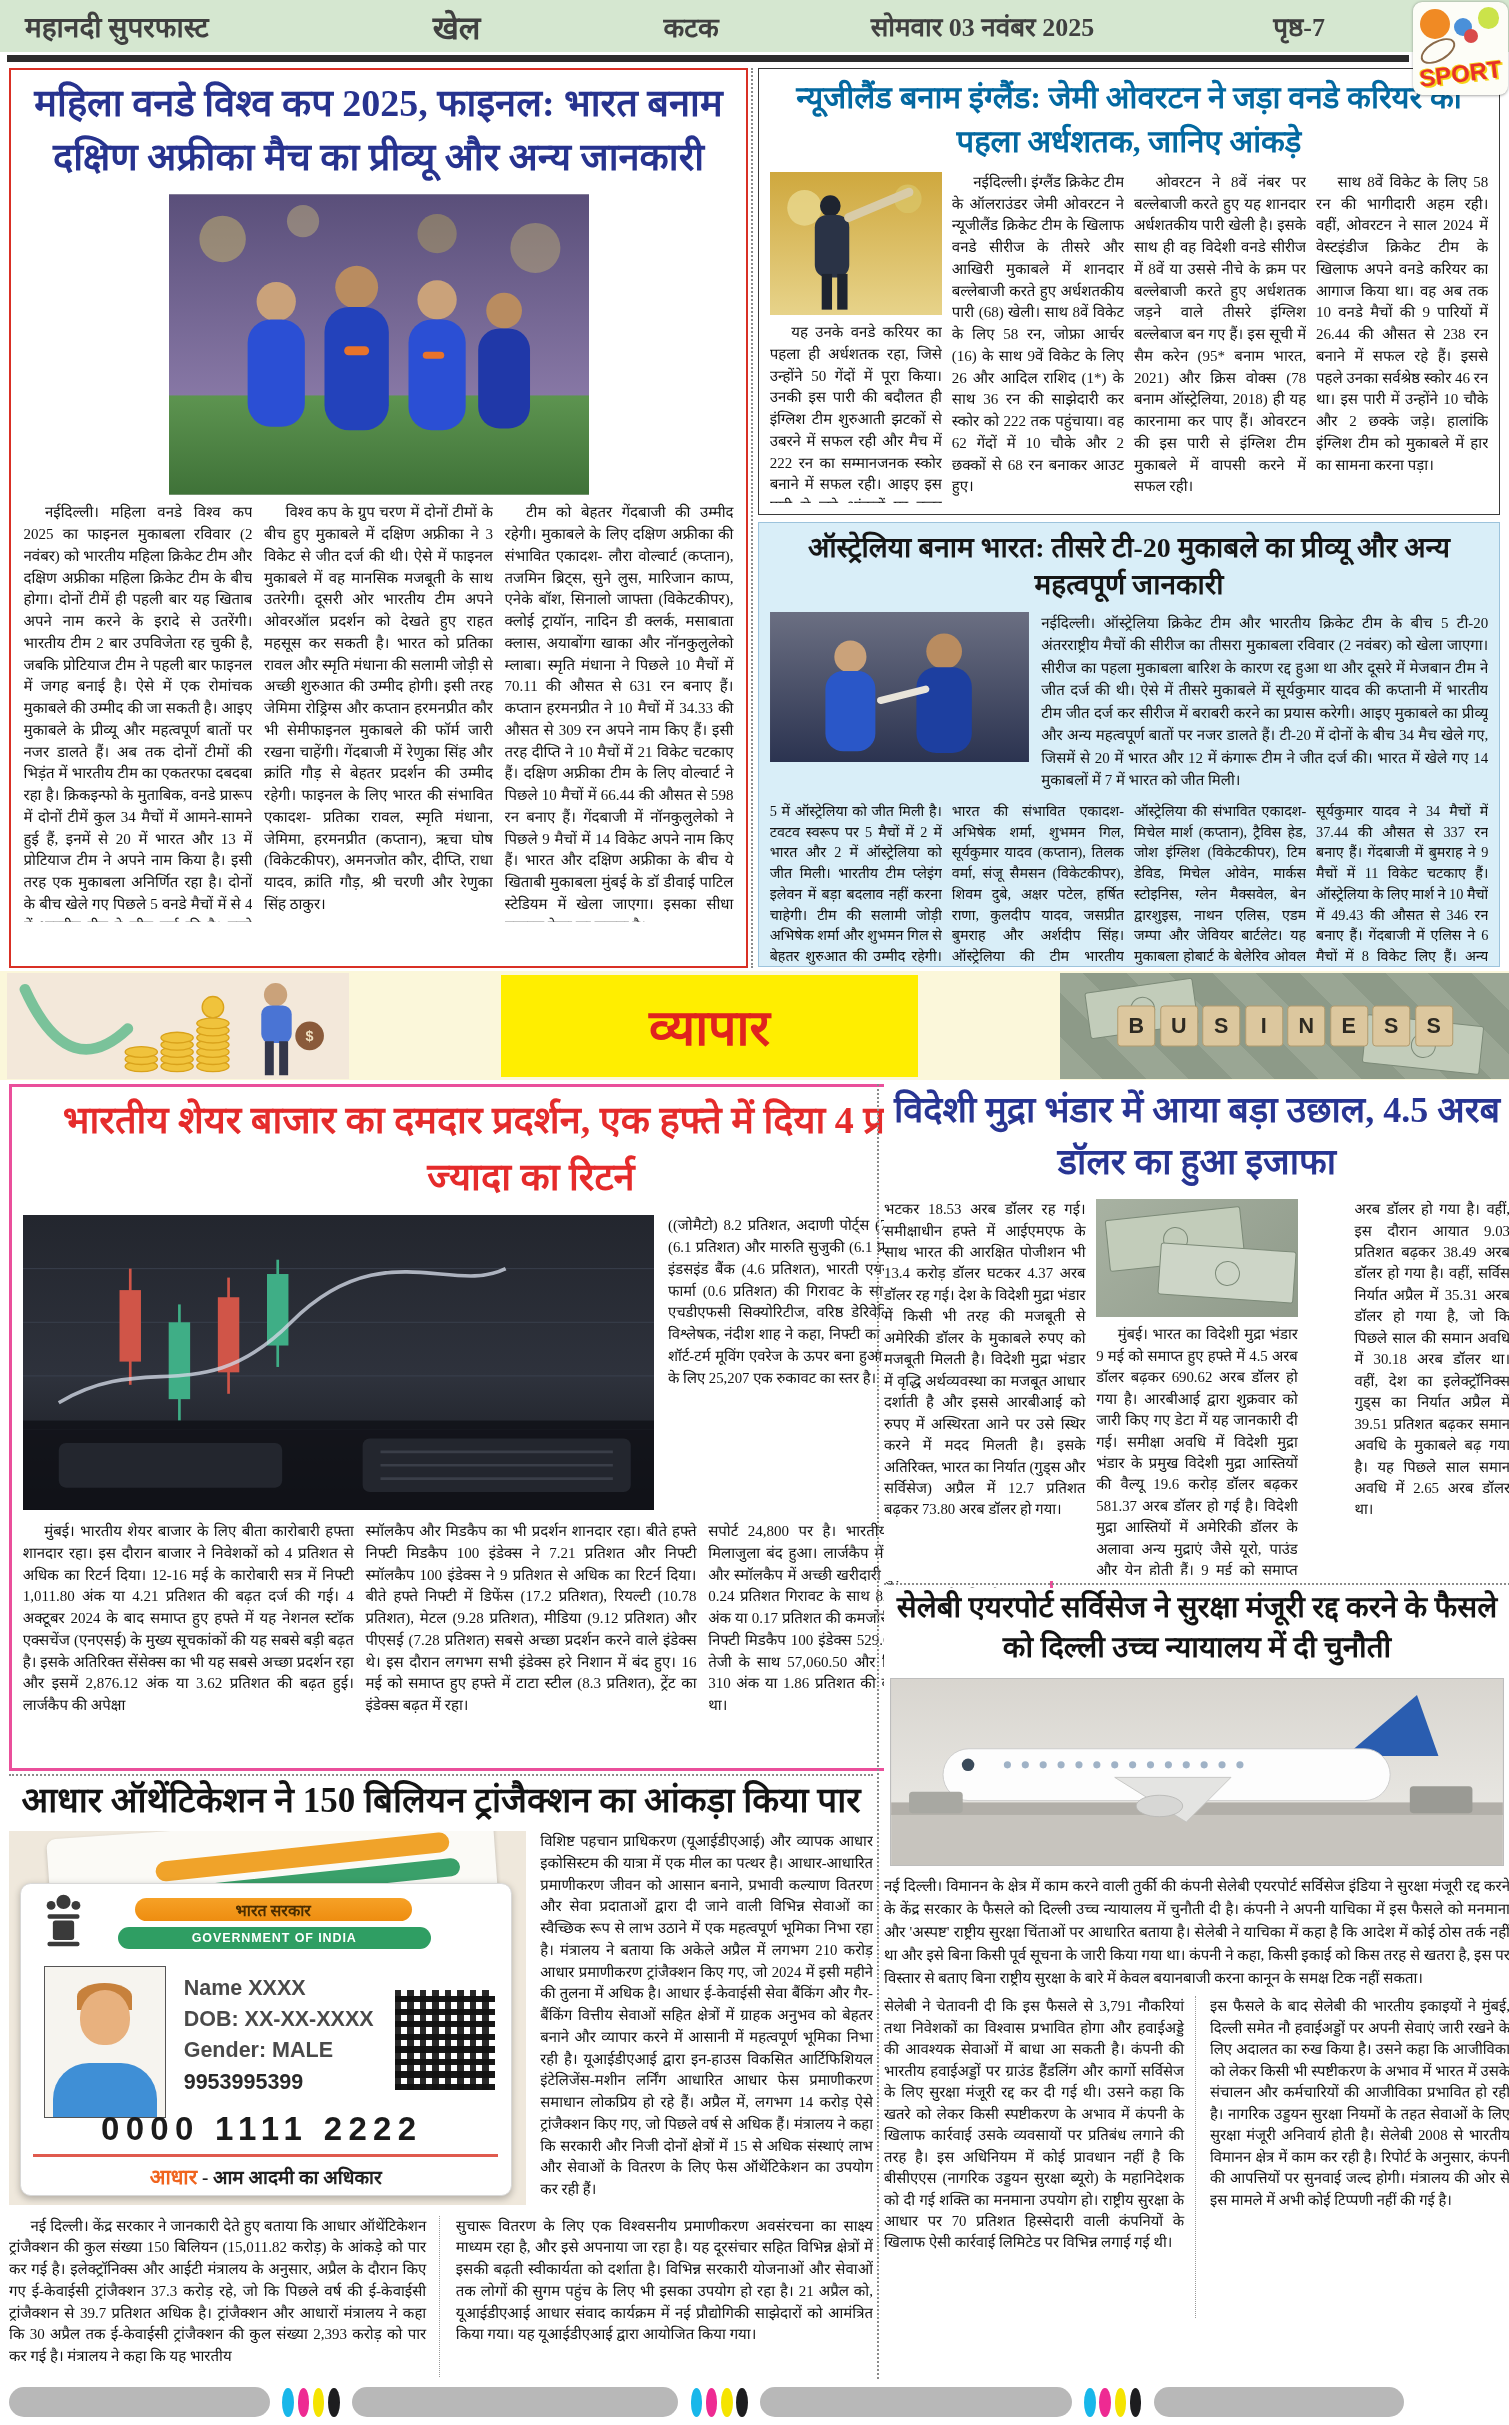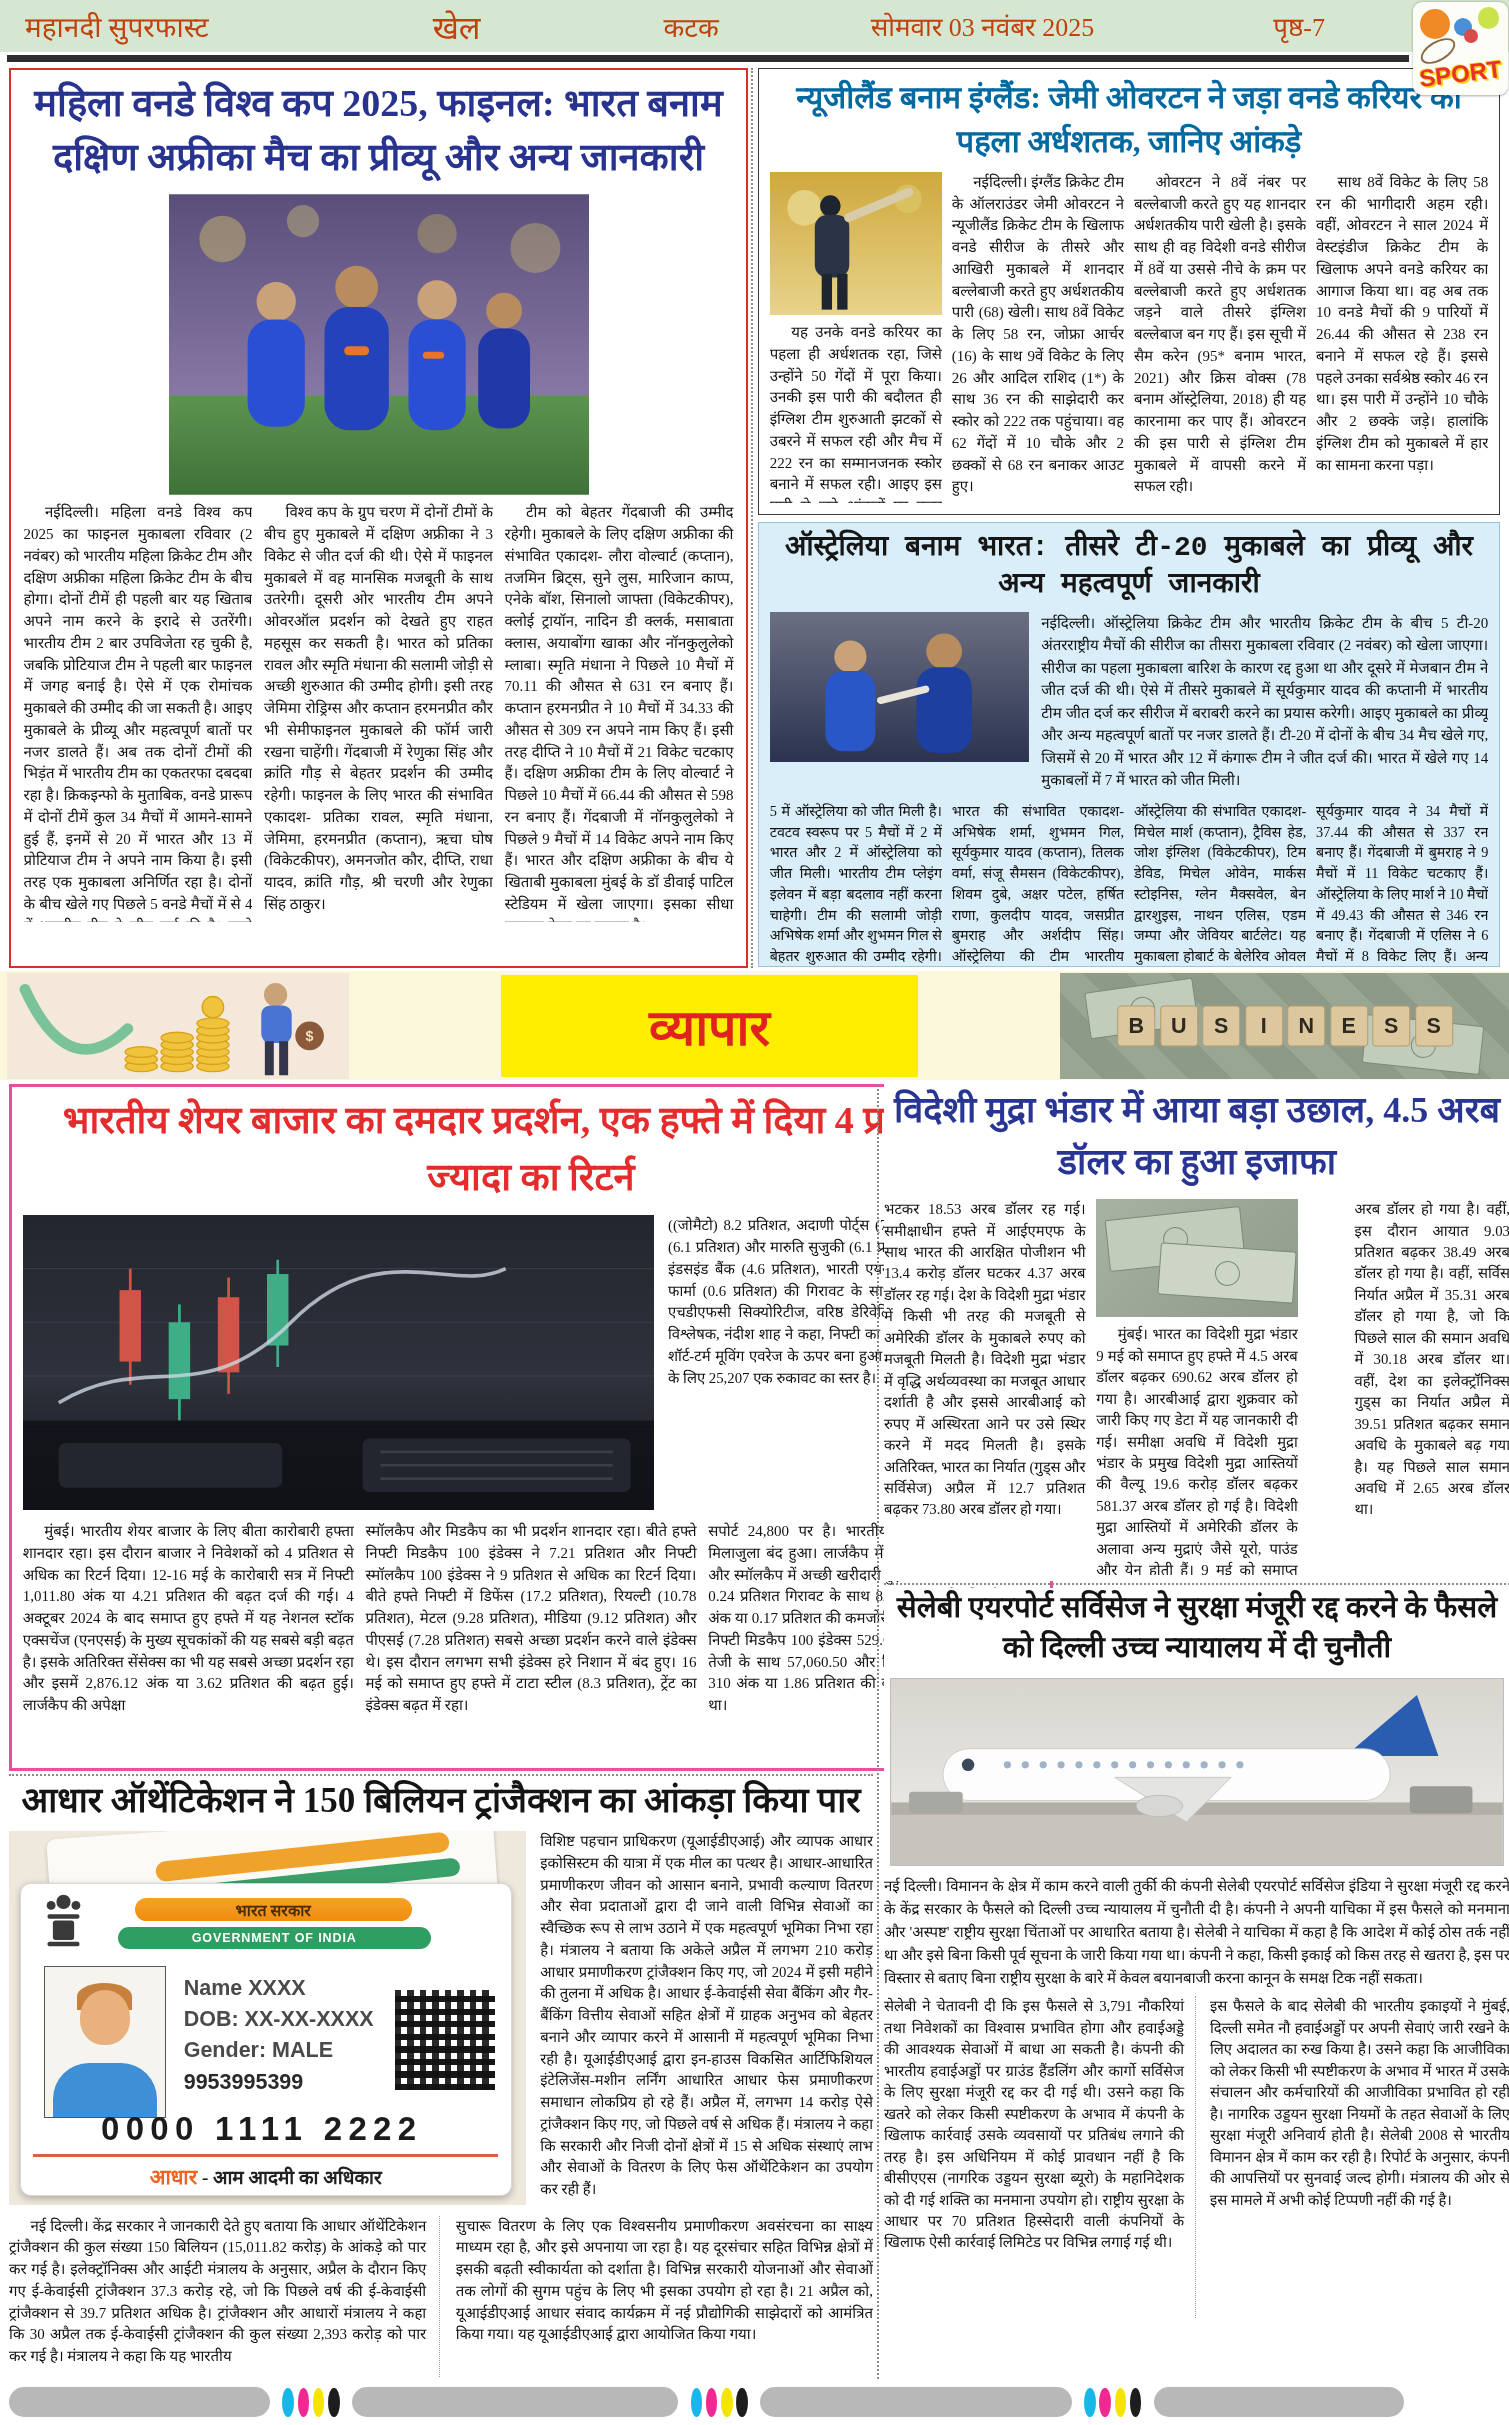--- a/index.html
+++ b/index.html
@@ -1,21 +1,21 @@
 <!DOCTYPE html>
 <html lang="hi" style="font-size:14.3px"><head>
 <meta charset="utf-8">
 <style>
   html,body{margin:0;padding:0;background:#ffffff;}
   #page{position:relative;width:1510px;height:2426px;background:#ffffff;overflow:hidden;
         font-family:"Liberation Serif","DejaVu Serif",serif;color:#111;}
   
   .hdr{position:absolute;left:0;top:0;width:1510px;height:52px;background:#d5e7d0;
        display:flex;align-items:center;}
-  .hdr span{color:#c2410c;font-weight:normal;white-space:nowrap;}
+  .hdr span{color:#404040;font-weight:bold;white-space:nowrap;}
   .hdr .masthead{font-size:28px;margin-left:25px;}
   .hdr .sec{font-size:32px;margin-left:224px;}
   .hdr .city{font-size:27px;margin-left:183px;}
   .hdr .date{font-size:26px;margin-left:152px;}
   .hdr .pageno{font-size:26px;margin-left:179px;}
   .blackrule{position:absolute;left:7.2px;top:55px;width:1402px;height:7.2px;background:#2d2d2d;}
   
   .sportlogo{position:absolute;right:1.8px;top:1.8px;width:95px;height:93px;background:#fdfdf7;
              border-radius:9px;box-shadow:0 0.9px 2.7px rgba(0,0,0,.35);overflow:hidden;z-index:5;}
   .sportlogo .ball{position:absolute;border-radius:50%;}
@@ -36,21 +36,21 @@
   .col p{margin:0;text-indent:21.5px;}
   .photo{position:relative;overflow:hidden;background:#ccc;}
   .dotsep{position:absolute;border-left:2.7px dotted #8a8a8a;width:0;}
   .hdotsep{position:absolute;border-top:2.7px dotted #8a8a8a;height:0;}
   
   .wwc{border:2.7px solid #d93025;padding:7.2px 12.5px;}
   .wwc .hl{color:#27338f;font-size:38px;line-height:1.42;}
   .nz{border:1.8px solid #3a3a3a;padding:7.2px 10.7px;}
   .nz .hl{color:#0369a1;font-size:31px;line-height:1.4;}
   .aus{background:#d9eef8;border:0.9px solid #9cc3dc;padding:7.2px 10.7px;}
-  .aus .hl{color:#161616;font-size:28px;line-height:1.3;font-family:Liberation Mono, monospace;}
+  .aus .hl{color:#161616;font-size:28px;line-height:1.3;}
   .aus .introrow{display:flex;gap:12.5px;margin-top:9px;}
   .aus .intro{flex:1;font-size:15px;line-height:1.5;text-align:justify;overflow:hidden;}
   .banner{position:absolute;left:0;top:971px;width:1510px;height:109px;background:#fbf7da;}
   .bannerbox{position:absolute;left:501px;top:3.6px;width:417px;height:102px;background:#ffee00;
              display:flex;align-items:center;justify-content:center;}
   .bannerbox span{color:#e0231e;font-size:50px;font-weight:bold;}
   .share{border:3.6px solid #ea4f9b;padding:5.4px 10.7px;}
   .share .hl{color:#e52b2b;font-size:38px;line-height:1.5;}
   .fx .hl{color:#283593;font-size:36px;line-height:1.45;}
   .cb .hl{color:#141414;font-size:29.5px;line-height:1.35;}

